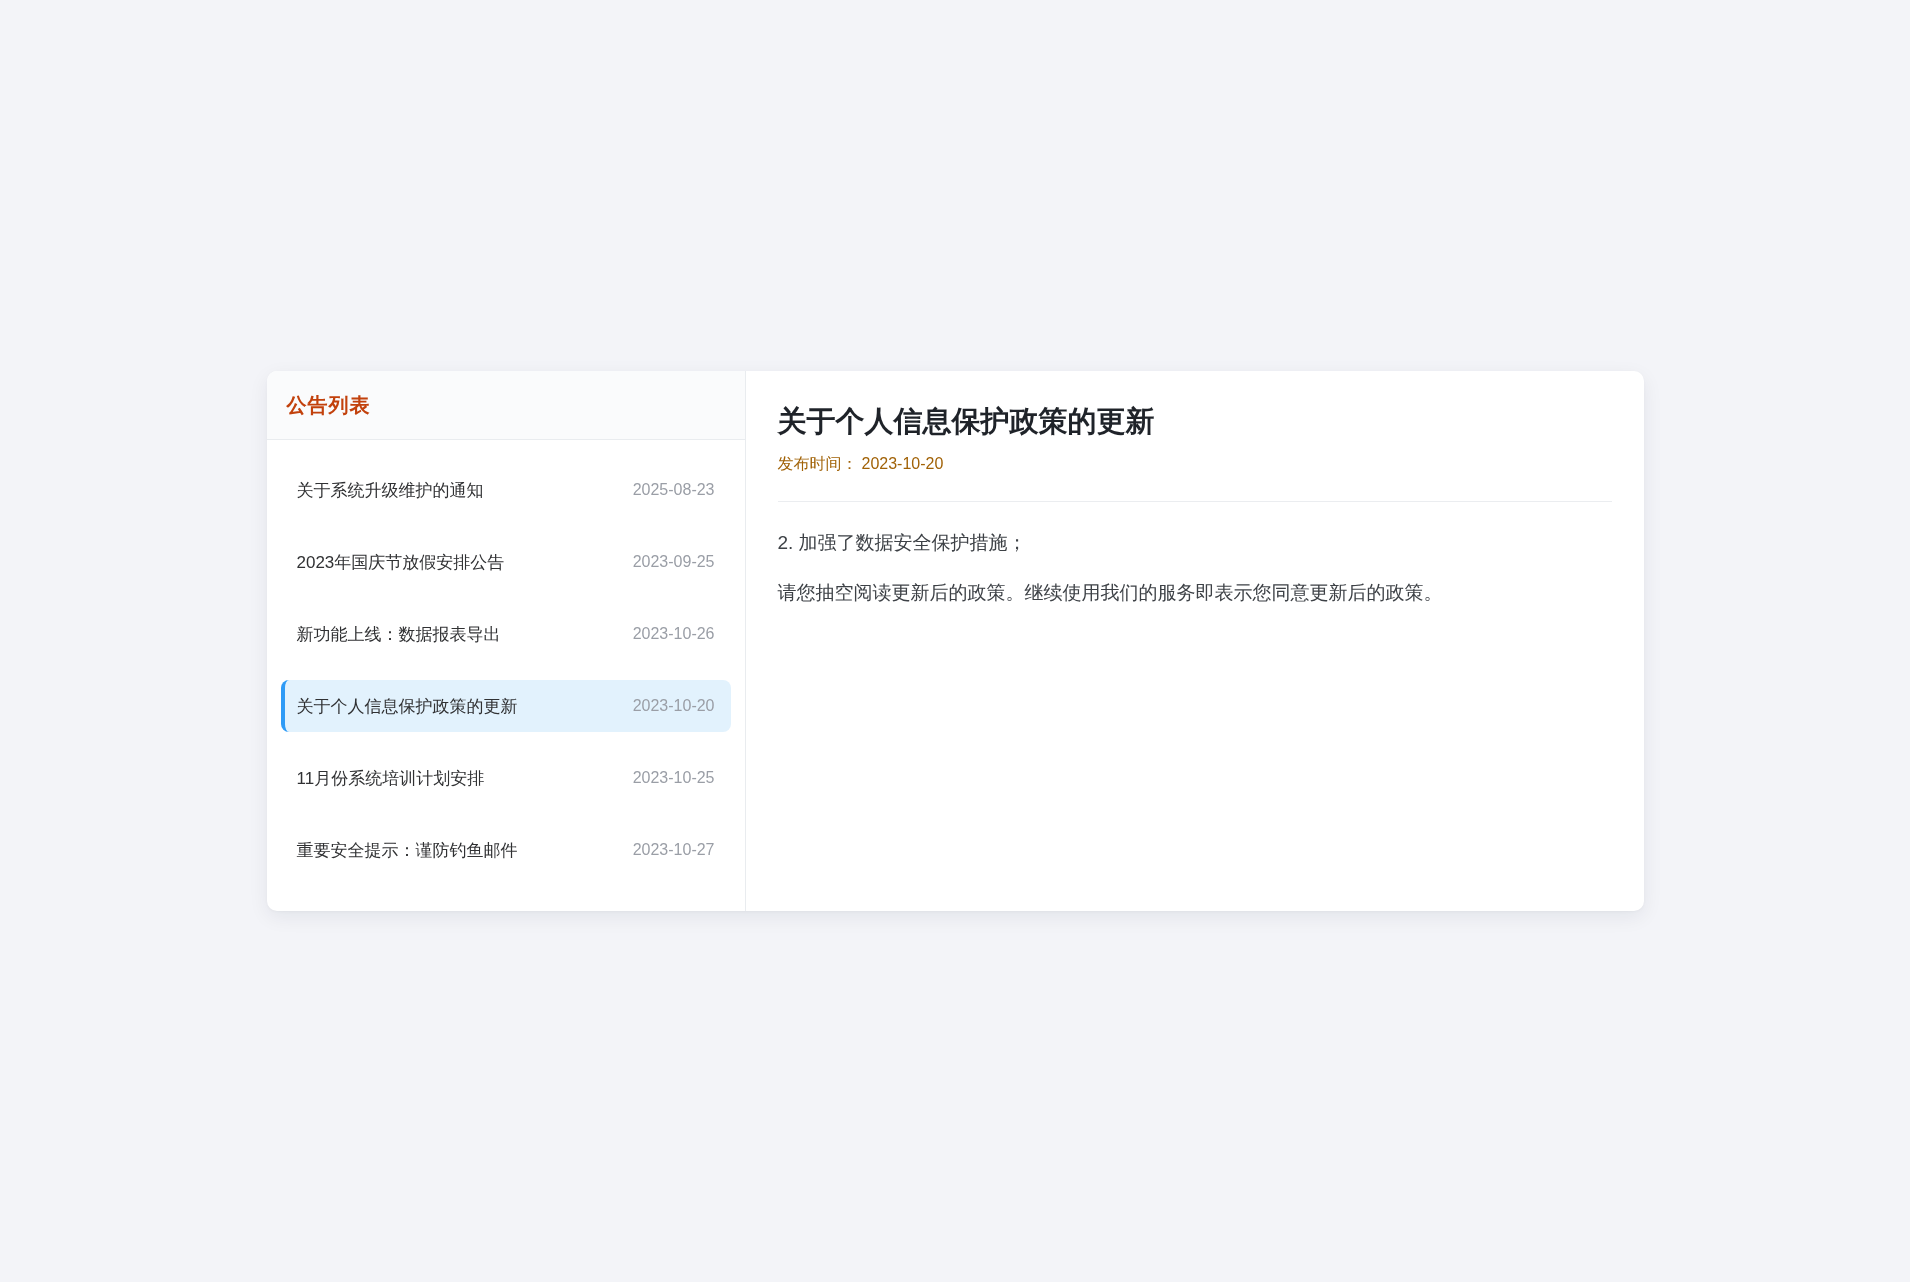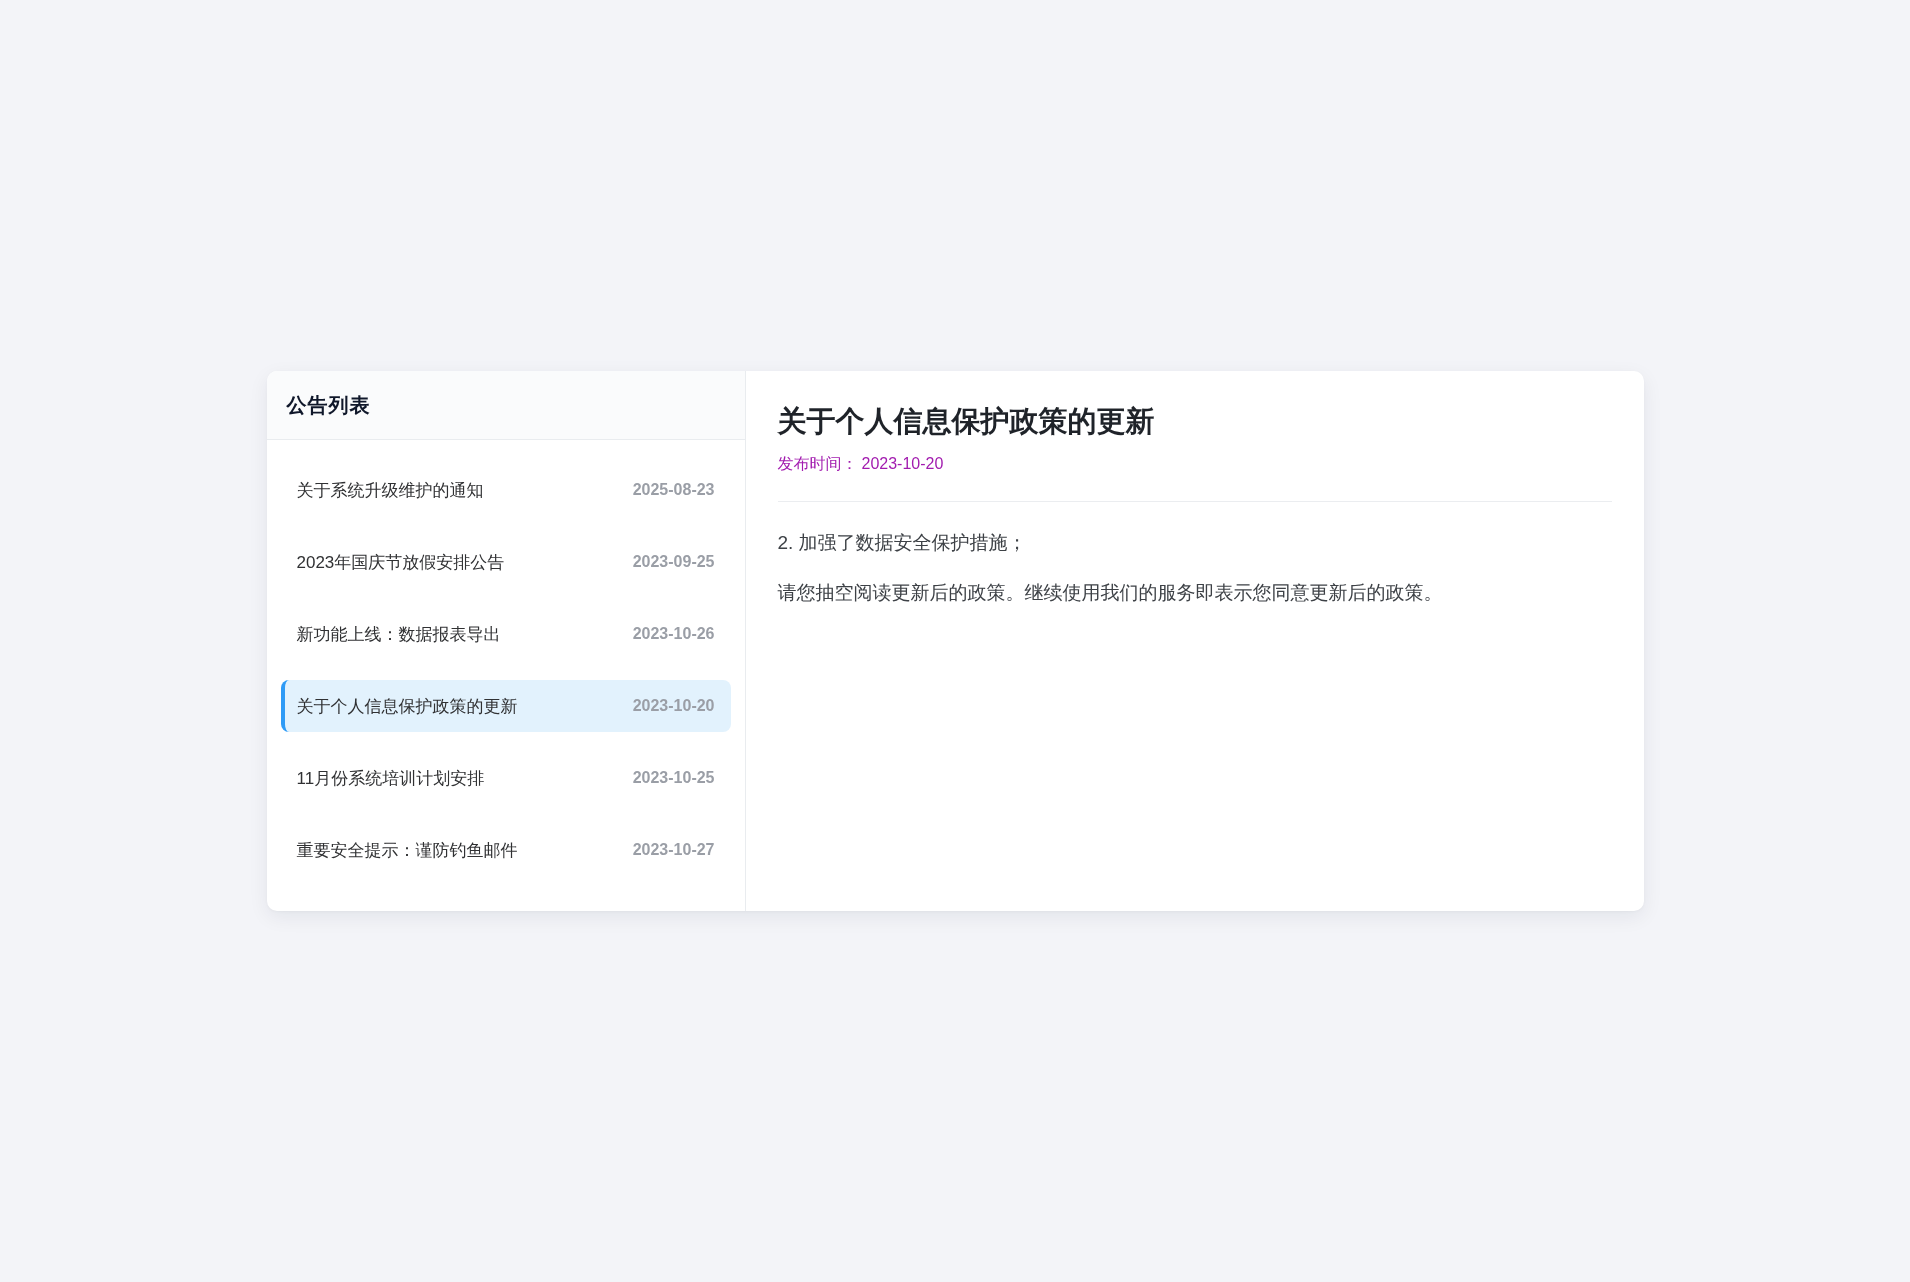--- a/index.html
+++ b/index.html
@@ -33,21 +33,21 @@
     flex: 0 0 69px;
     background: #fafbfc;
     border-bottom: 1px solid #e9ecef;
     display: flex;
     align-items: center;
     padding: 0 20px;
   }
   .sidebar-header h2 {
     font-size: 20px;
     font-weight: 700;
-    color: #0f172a;
+    color: #c2410c;
     letter-spacing: 1px;
   }
   .list {
     list-style: none;
     padding: 24px 14px;
     overflow: hidden;
   }
   .item {
     height: 52px;
     display: flex;
@@ -63,21 +63,20 @@
     font-size: 17px;
     color: #303133;
     white-space: nowrap;
     text-align: right;
   }
   .item-date {
     font-size: 16px;
     color: #9a9ea6;
     white-space: nowrap;
     margin-left: 12px;
-    font-weight: bold;
   }
   .item.selected {
     background: var(--selected-bg, #e2f2fd);
     border-left: 4px solid var(--accent, #2e9bf6);
     padding-left: 12px;
   }
   
   .detail {
     flex: 1 1 auto;
     padding: 30px 32px;
@@ -85,21 +84,21 @@
   }
   .detail h1 {
     font-size: 29px;
     font-weight: 700;
     color: #1f2329;
     line-height: 40px;
     margin-bottom: 13px;
   }
   .meta {
     font-size: 16px;
-    color: #a21caf;
+    color: #a16207;
     margin-bottom: 26px;
   }
   .meta .meta-date { margin-left: 4px; }
   .detail hr {
     border: none;
     border-top: 1px solid #ebedf0;
     margin: 0 0 27px 0;
   }
   .content p {
     font-size: 19px;

